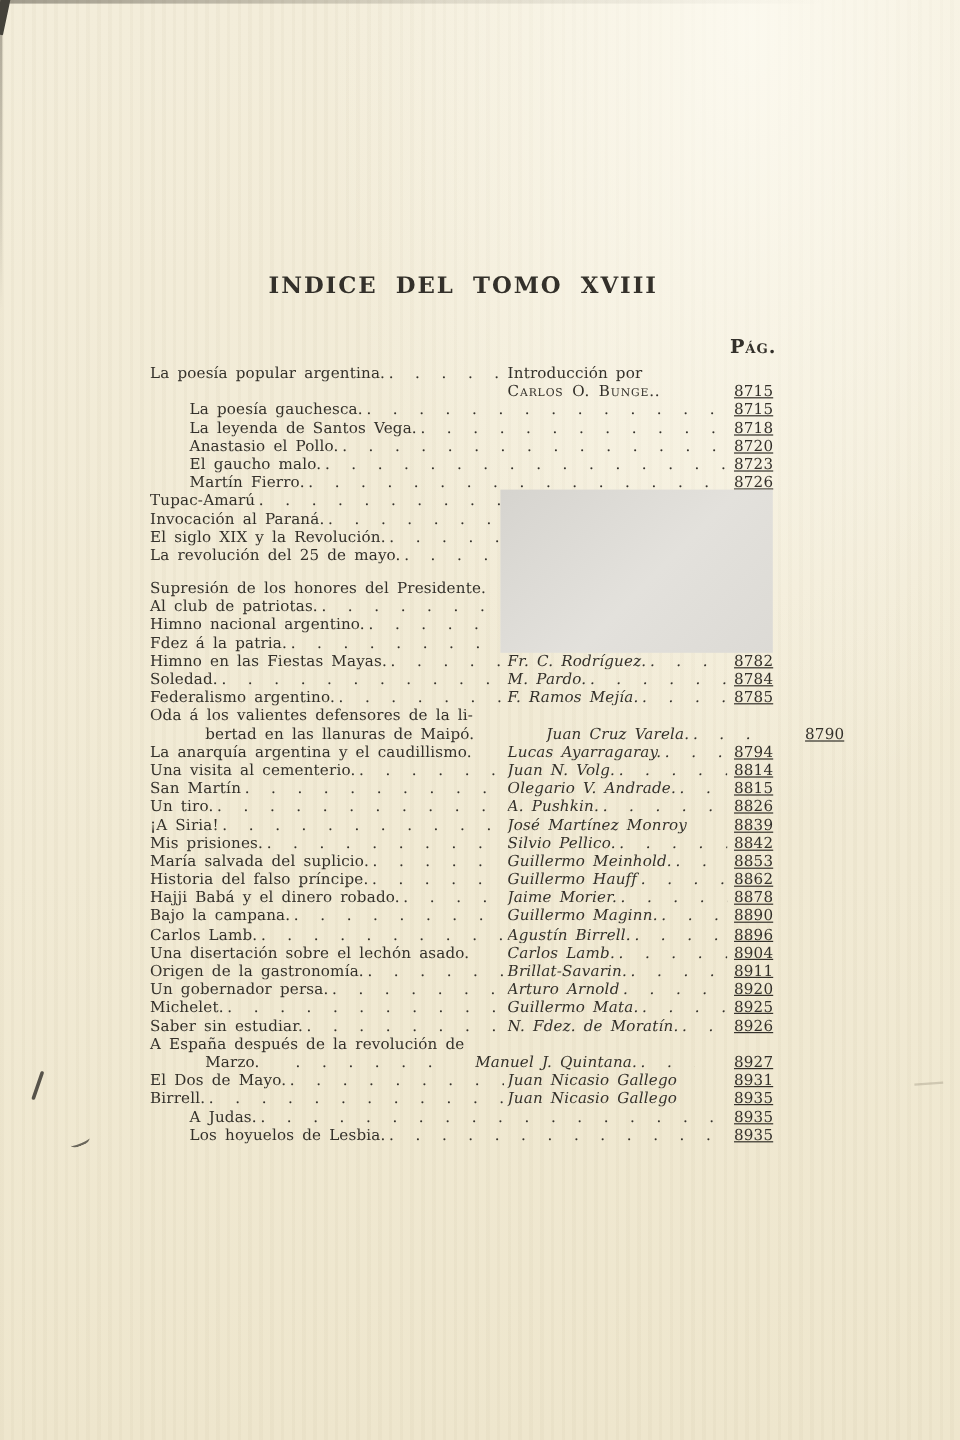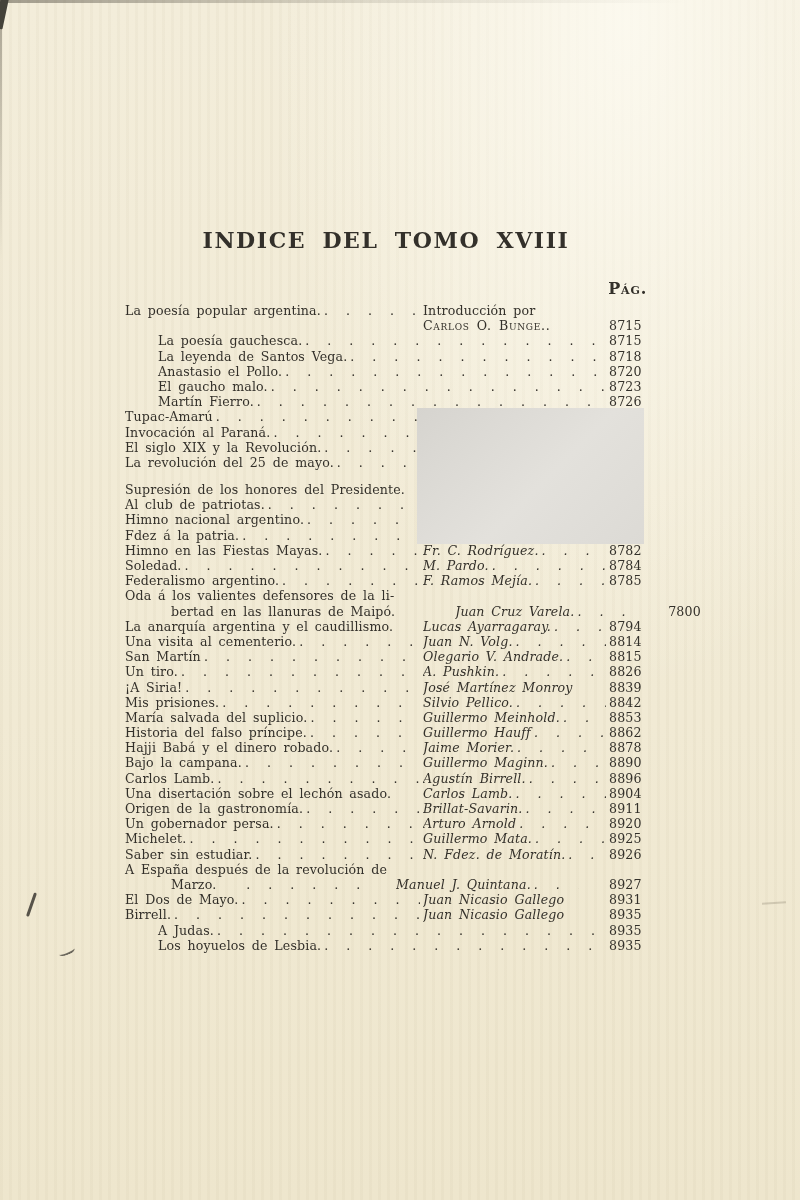--- a/index.html
+++ b/index.html
@@ -20,21 +20,21 @@
   .corner-mark { position:absolute; left:-2px; top:-5px; width:8px; height:34px;
     background:#44423a; transform:rotate(12deg); border-radius:1px; }
   .pen-stroke-1 { position:absolute; left:30px; top:892px; width:2.5px; height:25px;
     background:#57534a; transform:rotate(19deg); border-radius:2px; }
   .pen-stroke-2 { position:absolute; left:58px; top:947px; width:17px; height:6px;
     border-bottom:2.5px solid #6b675c; border-radius:45%; transform:rotate(-22deg); }
   .pen-stroke-3 { position:absolute; left:762px; top:902px; width:24px; height:2px;
     background:rgba(95,88,70,0.22); transform:rotate(-4deg); }
 
   .doc-title { position:absolute; top:227px; left:125px; width:522px;
-    text-align:center; font-weight:bold; font-size:22px;
+    text-align:center; font-weight:bold; font-size:19px;
     letter-spacing:1.6px; word-spacing:7px; }
   .pag-header { position:absolute; top:279px; left:125px; width:522px;
     text-align:right; font-weight:bold; font-size:16px;
     font-variant:small-caps; letter-spacing:0.8px; }
 
   .toc { position:absolute; left:125px; top:303px; width:522px;
     font-size:12.6px; letter-spacing:0.15px; word-spacing:2.5px; }
   .row { display:flex; align-items:baseline; height:15.2px; line-height:15.2px;
     white-space:nowrap; }
   .row .title { flex:0 0 auto; }
@@ -44,21 +44,21 @@
   .leader { flex:1 1 auto; overflow:hidden; margin:0 3px; min-width:0; }
   .leader.dots::after {
     content:". . . . . . . . . . . . . . . . . . . . . . . . . . . . . . . . . . . . . . . .";
     letter-spacing:6.5px; word-spacing:1px; }
   .author { flex:0 0 186px; display:flex; align-items:center;
     font-style:italic; overflow:hidden; }
   .author .name { flex:0 0 auto; }
   .author.roman { font-style:normal; }
   .author.smallcaps { font-style:normal; font-variant:small-caps; letter-spacing:0.7px; }
   .author.aindent { padding-left:45px; }
-  .pagenum { flex:0 0 38px; text-align:left; }
+  .pagenum { flex:0 0 38px; text-align:center;text-decoration:underline; }
 
   .redaction { position:absolute; left:292px; top:105px; width:227px; height:136px;
     background:linear-gradient(135deg,#d6d4cf 0%,#e3e1dc 55%,#dcdad5 100%); }
 </style>
 </head>
 <body>
 
 <div class="top-edge"></div>
 <div class="left-edge"></div>
 <div class="corner-mark"></div>
@@ -185,21 +185,21 @@
       <span class="leader"></span>
       <span class="pagenum"></span>
     </div>
     <div class="row i2">
       <span class="title">bertad en las llanuras de Maipó.</span>
       <span class="leader"></span>
       <span class="author italic">
         <span class="name">Juan Cruz Varela.</span>
         <span class="leader dots"></span>
       </span>
-      <span class="pagenum">7800</span>
+      <span class="pagenum">8790</span>
     </div>
     <div class="row">
       <span class="title">La anarquía argentina y el caudillismo.</span>
       <span class="leader"></span>
       <span class="author italic">
         <span class="name">Lucas Ayarragaray.</span>
         <span class="leader dots"></span>
       </span>
       <span class="pagenum">8794</span>
     </div>

